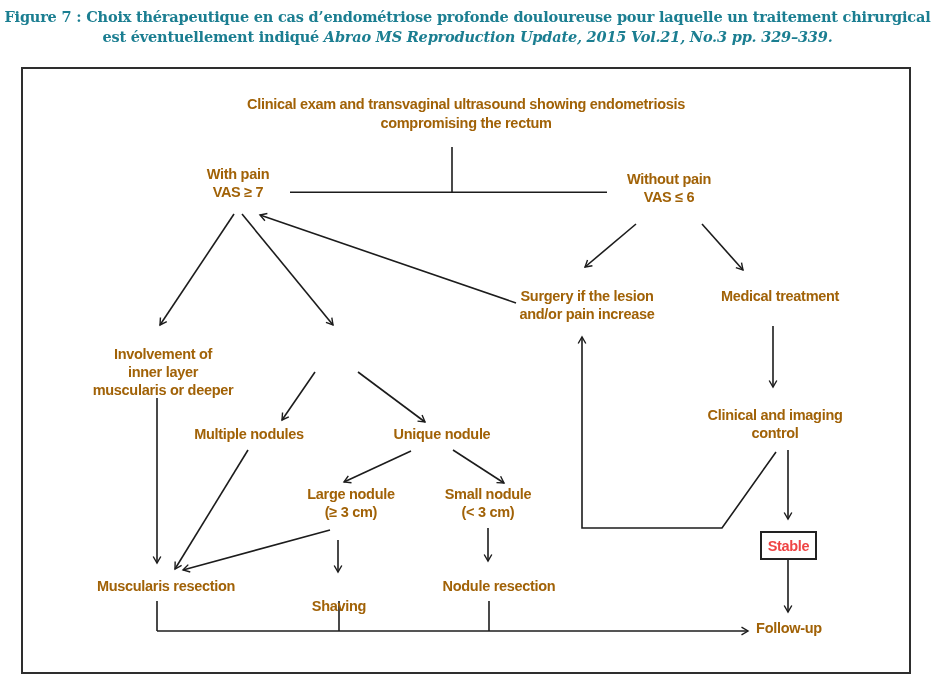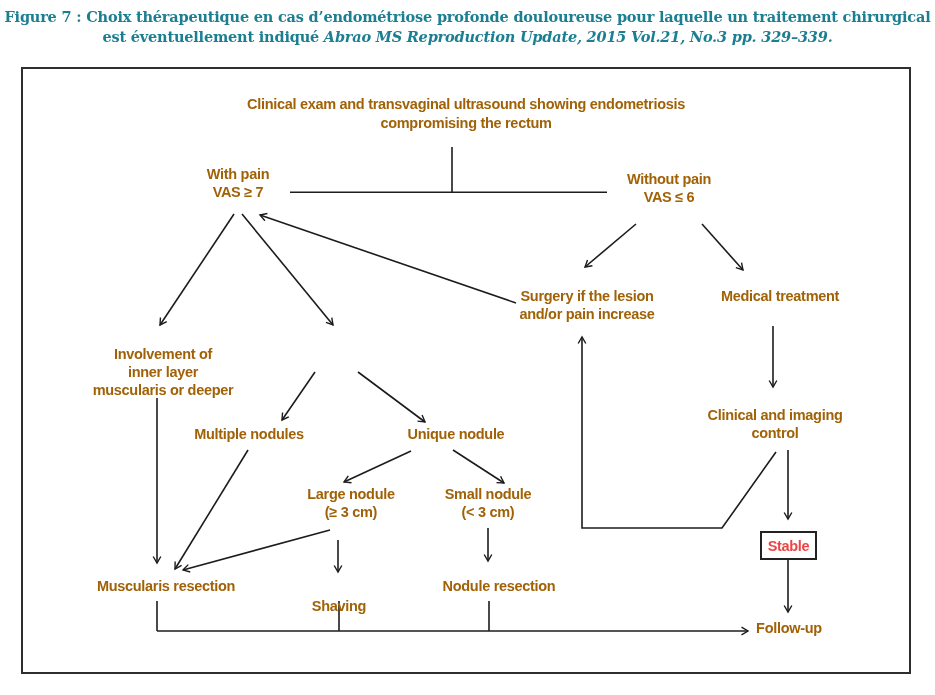--- a/index.html
+++ b/index.html
@@ -82,21 +82,21 @@
 VAS ≥ 7</div>
   <div class="node" style="left:669px; top:170px;">Without pain
 VAS ≤ 6</div>
   <div class="node" style="left:587px; top:287px;">Surgery if the lesion
 and/or pain increase</div>
   <div class="node" style="left:780px; top:287px;">Medical treatment</div>
   <div class="node" style="left:163px; top:330px;margin-top:15px;">Involvement of
 inner layer
 muscularis or deeper</div>
   <div class="node" style="left:249px; top:425px;">Multiple nodules</div>
-  <div class="node" style="left:456px; top:425px;">Unique nodule</div>
+  <div class="node" style="left:442px; top:425px;">Unique nodule</div>
   <div class="node" style="left:775px; top:406px;">Clinical and imaging
 control</div>
   <div class="node" style="left:340px; top:485px;margin-left:11px;">Large nodule
 (≥ 3 cm)</div>
   <div class="node" style="left:488px; top:485px;">Small nodule
 (&lt; 3 cm)</div>
   <div class="node" style="left:166px; top:577px;">Muscularis resection</div>
   <div class="node" style="left:339px; top:577px;margin-top:20px;">Shaving</div>
   <div class="node" style="left:499px; top:577px;">Nodule resection</div>
   <div class="stable-box">

